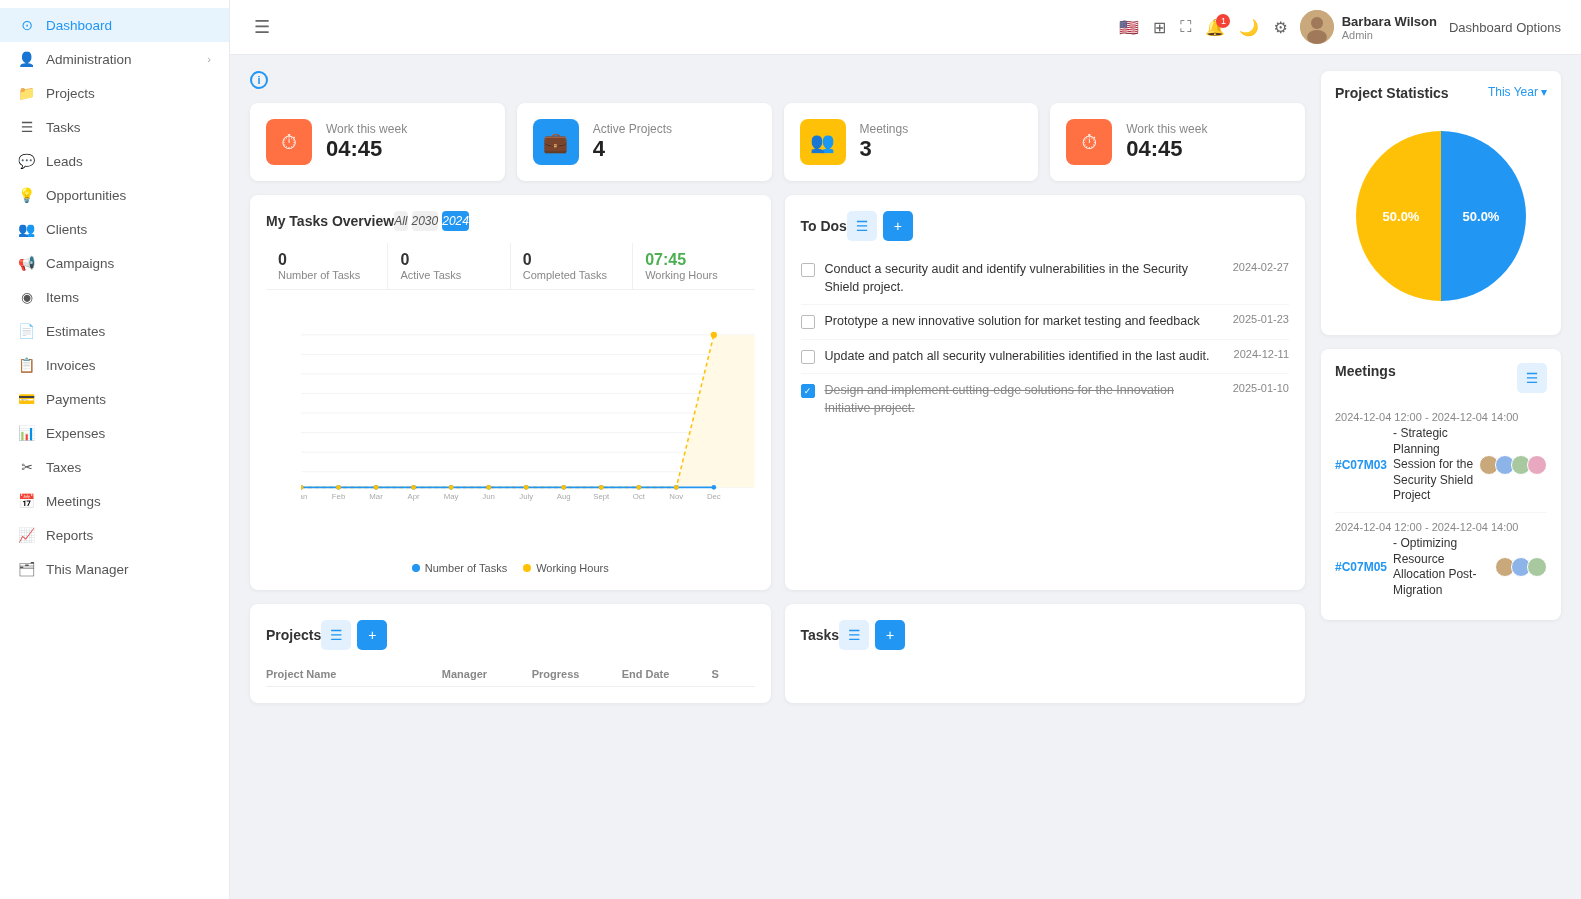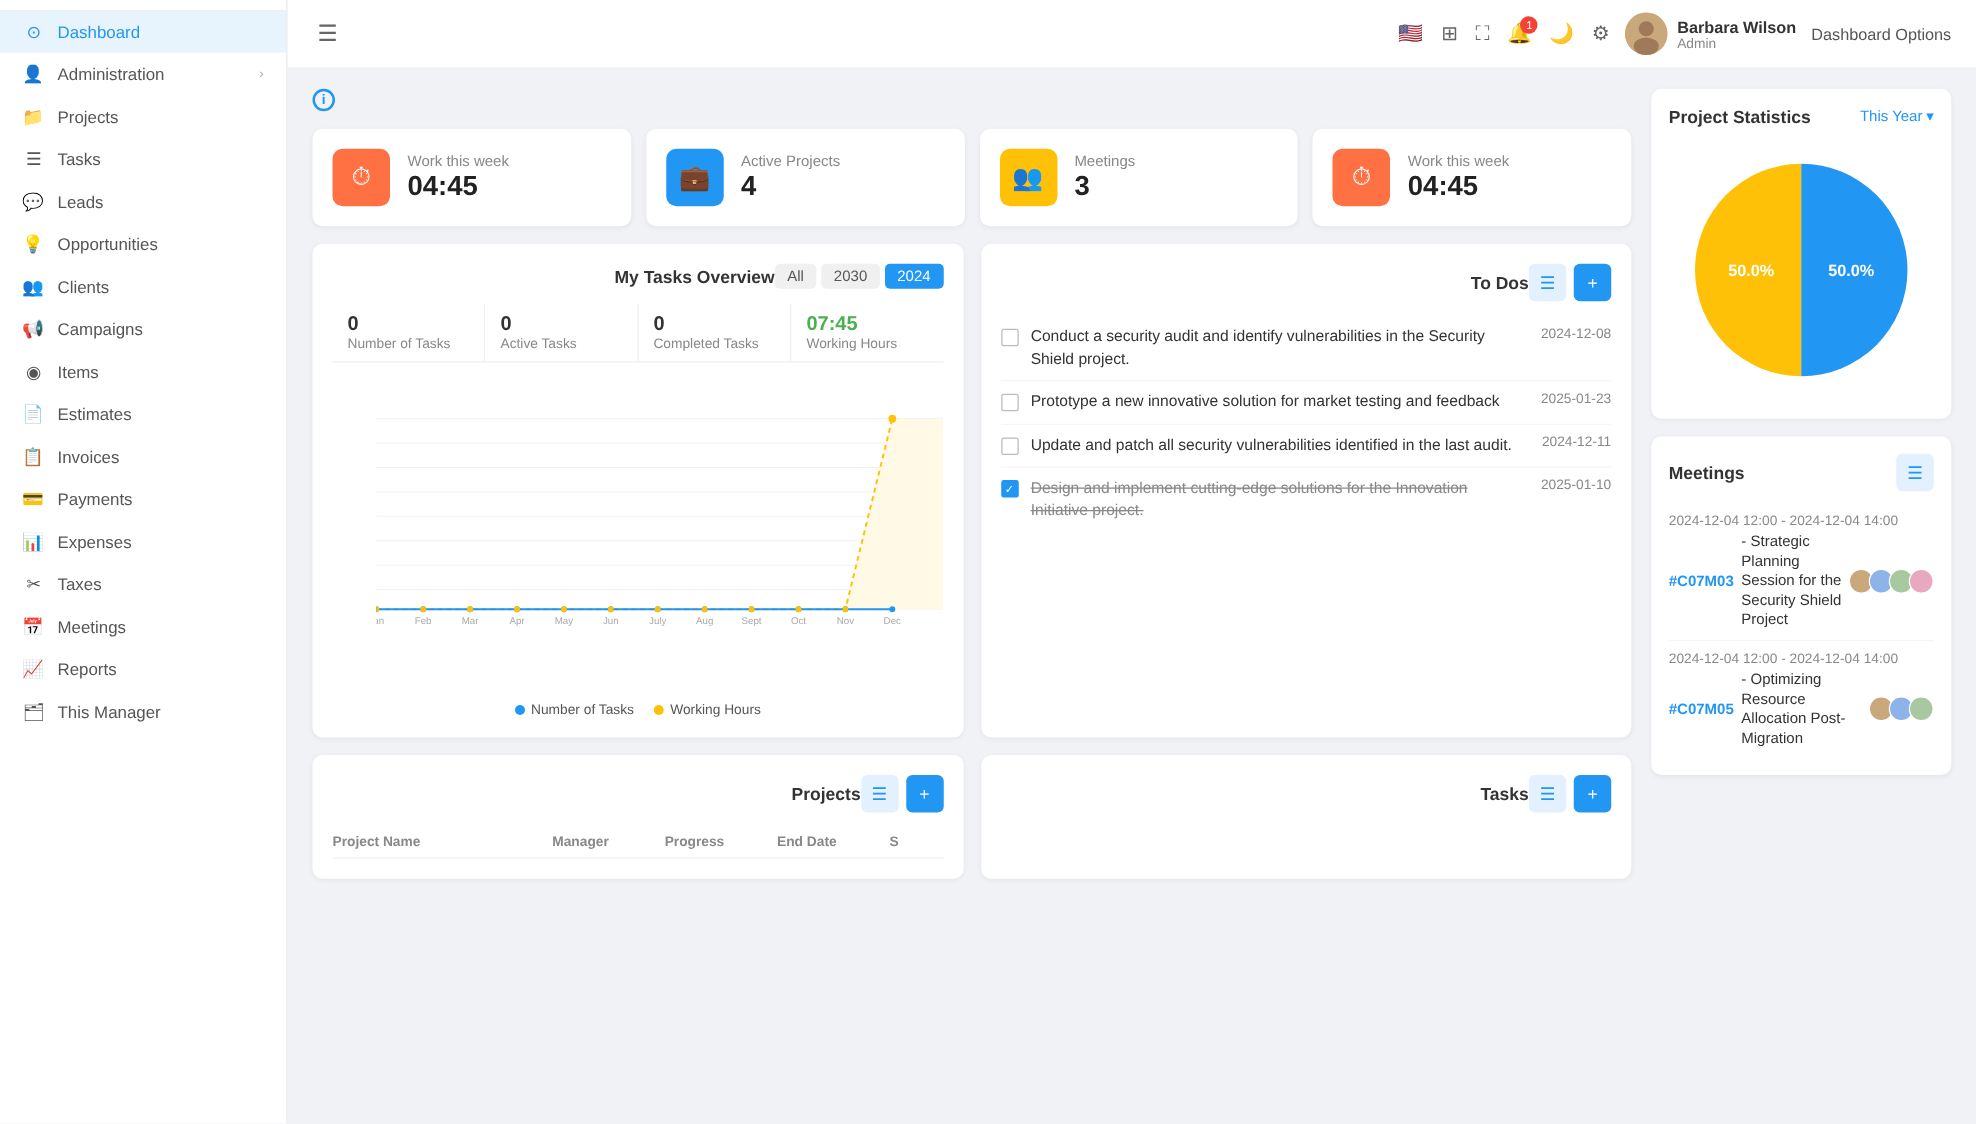--- a/index.html
+++ b/index.html
@@ -57,24 +57,24 @@
     .stat-card-text .stat-label { font-size: 12px; color: #888; }
     .stat-card-text .stat-value { font-size: 22px; font-weight: 700; color: #222; }
 
     
     .panel { background: #fff; border-radius: 8px; padding: 16px; box-shadow: 0 1px 4px rgba(0,0,0,0.06); }
 
     .two-panels { display: flex; gap: 14px; }
     .two-panels .panel { flex: 1; min-width: 0; }
 
     
-    .panel-header { display: flex; align-items: center; justify-content: flex-end; margin-bottom: 12px; }
+    .panel-header { display: flex; align-items: center; justify-content: flex-start; margin-bottom: 12px; }
     .panel-title { font-size: 14px; font-weight: 600; color: #333; }
     .tab-group { display: flex; gap: 4px; }
-    .tab-btn { padding: 3px 10px; border-radius: 4px; border: none; cursor: pointer; font-size: 12px; background: #f0f0f0; color: #555; }
+    .tab-btn { padding: 3px 0; border-radius: 4px; border: none; cursor: pointer; font-size: 12px; background: #f0f0f0; color: #555; font-style: italic; }
     .tab-btn.active { background: #2196F3; color: #fff; }
 
     .stats-row { display: flex; gap: 0; border-bottom: 1px solid #f0f0f0; margin-bottom: 8px; }
     .stat-box { flex: 1; padding: 8px 12px; border-right: 1px solid #f0f0f0; }
     .stat-box:last-child { border-right: none; }
     .stat-box .stat-num { font-size: 16px; font-weight: 700; color: #333; }
     .stat-box .stat-desc { font-size: 11px; color: #888; }
     .stat-box .stat-num.green { color: #4CAF50; }
 
     
@@ -93,21 +93,21 @@
     .todo-text { flex: 1; font-size: 12.5px; color: #333; line-height: 1.4; }
     .todo-text.strikethrough { text-decoration: line-through; color: #888; }
     .todo-date { font-size: 11px; color: #888; flex-shrink: 0; }
     .action-btns { display: flex; gap: 6px; }
     .action-btn { width: 30px; height: 30px; border-radius: 5px; border: none; cursor: pointer; display: flex; align-items: center; justify-content: center; font-size: 14px; }
     .action-btn.list-btn { background: #e3f0fd; color: #2196F3; }
     .action-btn.plus-btn { background: #2196F3; color: #fff; }
 
     
     .right-panel { background: #fff; border-radius: 8px; padding: 14px; box-shadow: 0 1px 4px rgba(0,0,0,0.06); }
-    .right-panel-header { display: flex; align-items: center; justify-content: space-between; margin-bottom: 10px; }
+    .right-panel-header { display: flex; align-items: flex-start; justify-content: space-between; margin-bottom: 10px; }
     .right-panel-title { font-size: 14px; font-weight: 600; }
     .year-select { font-size: 12px; color: #2196F3; background: none; border: none; cursor: pointer; display: flex; align-items: center; gap: 3px; }
 
     
     .pie-container { display: flex; justify-content: center; align-items: center; padding: 10px 0; }
 
     
     .meeting-item { padding: 8px 0; border-bottom: 1px solid #f5f5f5; }
     .meeting-item:last-child { border-bottom: none; }
     .meeting-time { font-size: 11px; color: #888; margin-bottom: 3px; }
@@ -389,21 +389,21 @@
             <div class="panel-header">
               <span class="panel-title">To Dos</span>
               <div class="action-btns">
                 <button class="action-btn list-btn">☰</button>
                 <button class="action-btn plus-btn">+</button>
               </div>
             </div>
             <div class="todo-item">
               <div class="todo-checkbox"></div>
               <div class="todo-text">Conduct a security audit and identify vulnerabilities in the Security Shield project.</div>
-              <div class="todo-date">2024-12-08</div>
+              <div class="todo-date">2024-02-27</div>
             </div>
             <div class="todo-item">
               <div class="todo-checkbox"></div>
               <div class="todo-text">Prototype a new innovative solution for market testing and feedback</div>
               <div class="todo-date">2025-01-23</div>
             </div>
             <div class="todo-item">
               <div class="todo-checkbox"></div>
               <div class="todo-text">Update and patch all security vulnerabilities identified in the last audit.</div>
               <div class="todo-date">2024-12-11</div>

